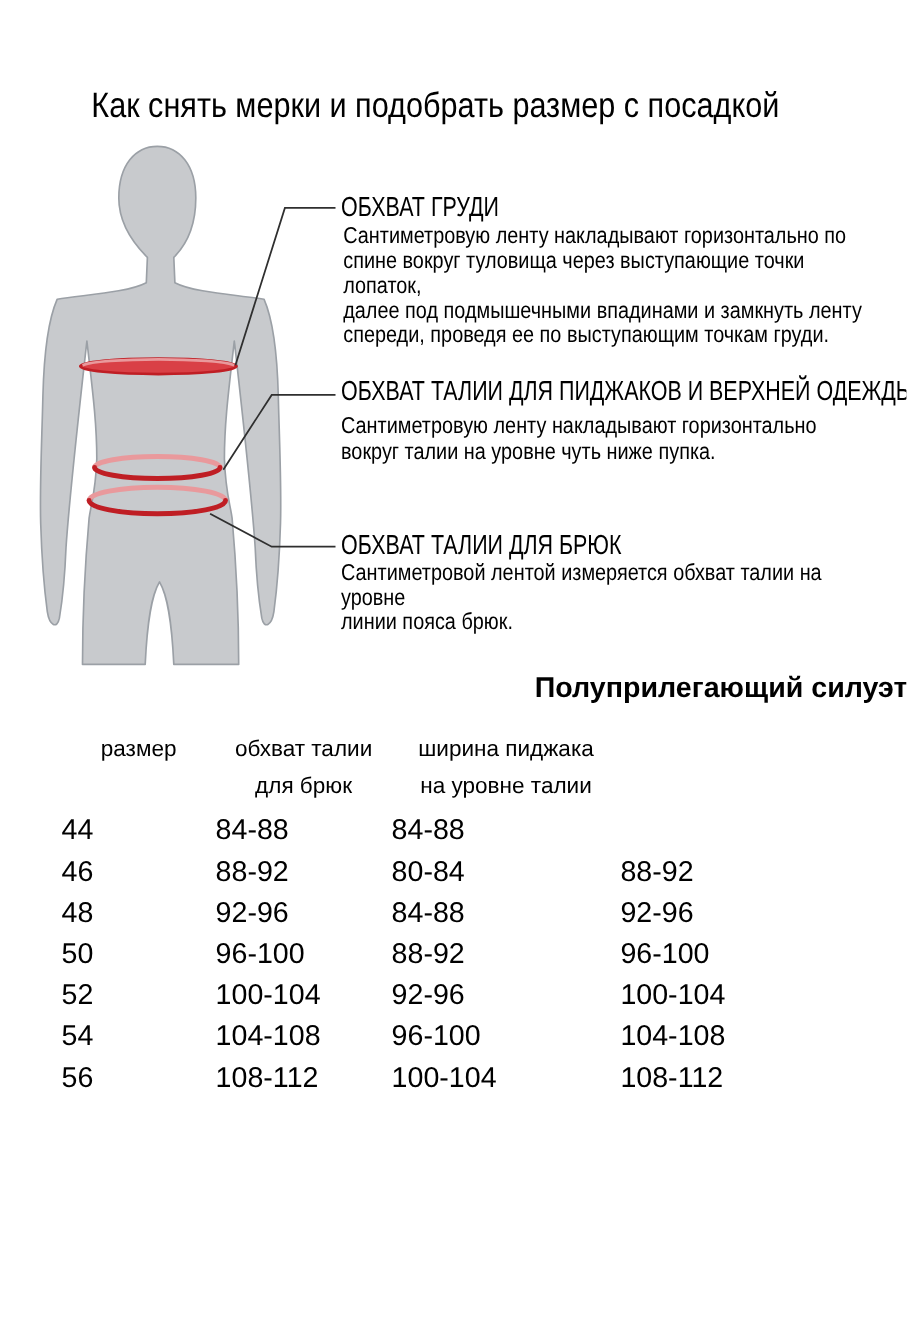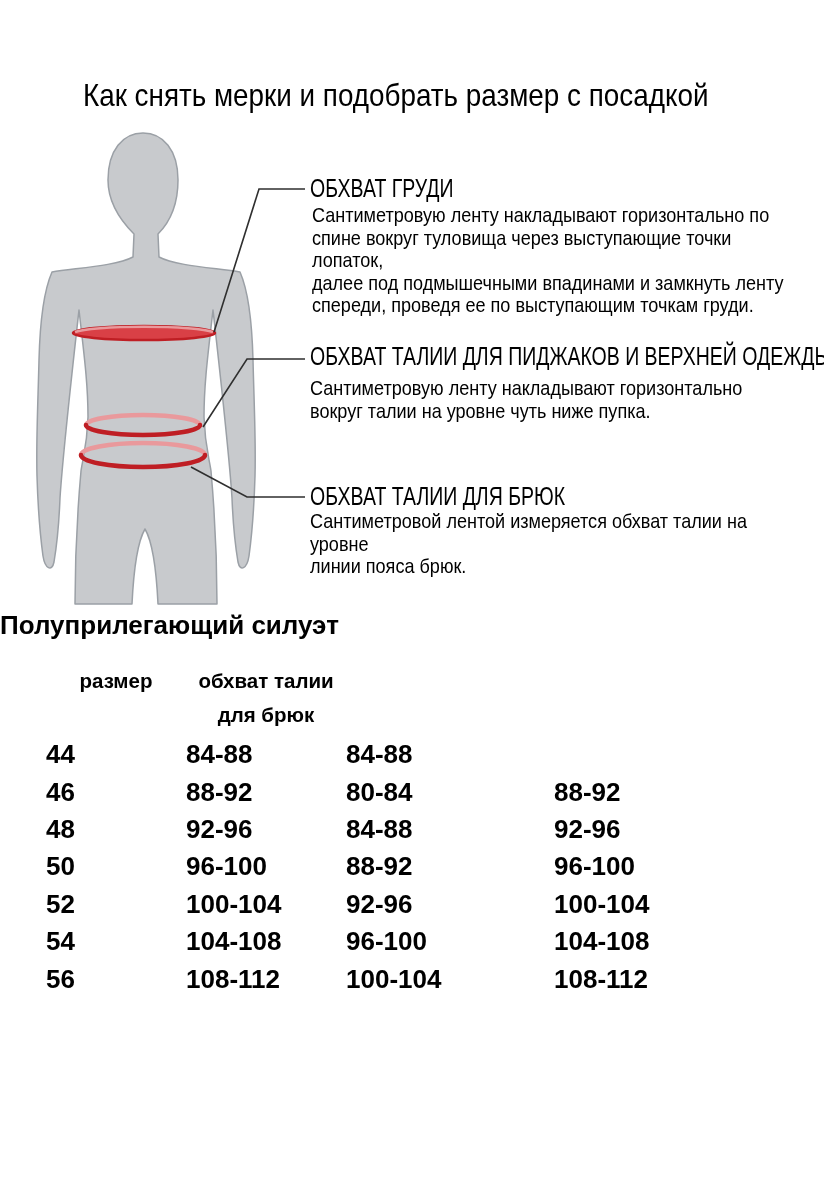--- a/index.html
+++ b/index.html
@@ -21,24 +21,24 @@
     font-size:21px; line-height:22.5px; white-space:pre-line; width:556px;
     transform:scaleX(.86); transform-origin:0 0;
   }
   .ann1-h { left:310px; top:176px; }
   .ann1-b { left:312px; top:204px; }
   .ann2-h { left:310px; top:344px; }
   .ann2-b { left:310px; top:377px; }
   .ann3-h { left:310px; top:484px; }
   .ann3-b { left:310px; top:510px; }
   .table-title {
-    left:0; top:610px; width:825px; text-align:left;
+    left:0; top:610px; width:825px; text-align:right;
     font-size:26px; line-height:30px; font-weight:700;
   }
-  .size-table { left:46px; top:664px; width:682px;font-weight:bold; }
+  .size-table { left:56px; top:664px; width:682px; }
   .t-head, .t-row { display:grid; grid-template-columns:140px 160px 208px 174px; }
   .t-head .th {
     text-align:center; font-size:20.5px; line-height:34px; white-space:pre-line;
   }
   .t-rows { margin-top:4px; }
   .t-row { height:37.4px; align-items:center; }
   .t-row .td { font-size:26px; line-height:21px; }
 </style>
 </head>
 <body>
@@ -109,20 +109,22 @@
   <div class="abs ann-body ann3-b">Сантиметровой лентой измеряется обхват талии на уровне
 линии пояса брюк.</div>
 
   <div class="abs table-title">Полуприлегающий силуэт</div>
 
   <div class="abs size-table">
     <div class="t-head">
       <div class="th">размер</div>
       <div class="th">обхват талии
 для брюк</div>
+      <div class="th">ширина пиджака
+на уровне талии</div>
     </div>
     <div class="t-rows">
       <div class="t-row">
         <div class="td">44</div>
         <div class="td">84-88</div>
         <div class="td">84-88</div>
       </div>
       <div class="t-row">
         <div class="td">46</div>
         <div class="td">88-92</div>

